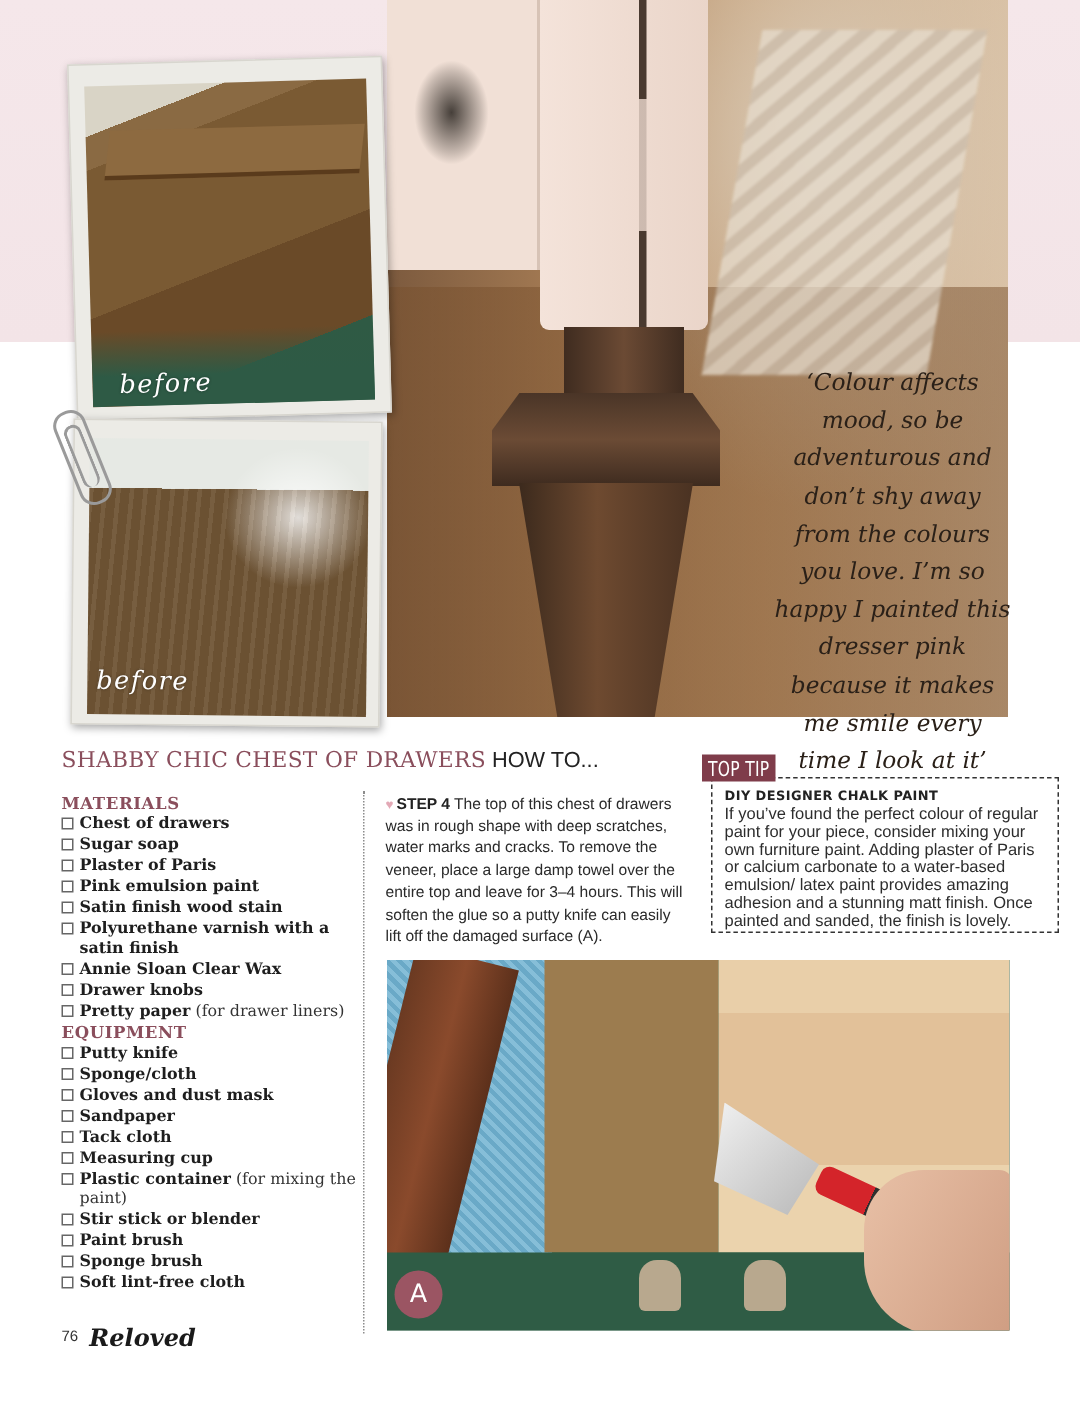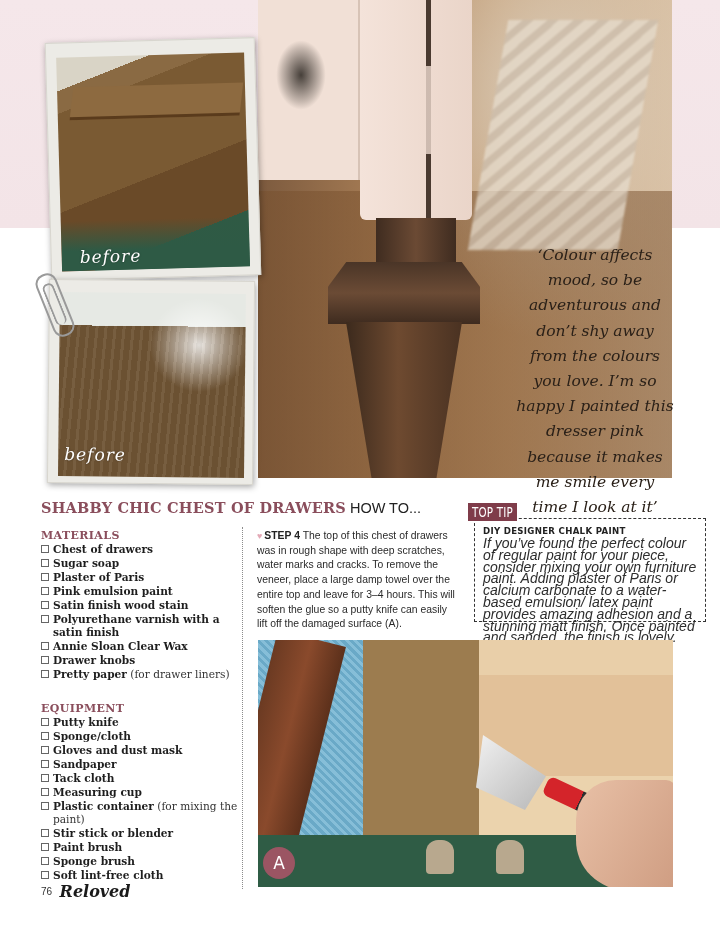--- a/index.html
+++ b/index.html
@@ -117,21 +117,21 @@
       font-family: "DejaVu Serif", serif; font-style: italic;
       font-size: 15.5px; line-height: 25.2px; text-align: center;
       color: #2a2018;
     }
 
     
     .page-heading {
       position: absolute; left: 41px; top: 499px; font-size: 14.5px; white-space: nowrap;
     }
     .page-heading .bold {
-      font-family: "DejaVu Serif", serif; font-weight: bold; color: #8a4e5c; letter-spacing: 0.2px;
+      font-family: "DejaVu Serif", serif; font-weight: normal; color: #8a4e5c; letter-spacing: 0.2px;
     }
     .page-heading .light {
       font-family: Liberation Sans, sans-serif; color: #222; font-size: 14.5px;
     }
 
     
     .col-left { position: absolute; left: 41px; top: 529px; width: 200px; }
     .section-title {
       font-family: "DejaVu Serif", serif; font-weight: bold; font-size: 11px;
       color: #8a4e5c; letter-spacing: 0.4px; margin: 0 0 1px 0;
@@ -140,21 +140,21 @@
     .list li {
       font-size: 10.6px; line-height: 13.9px; position: relative; padding-left: 12px;
       font-family: "DejaVu Serif", serif;
     }
     .list li .name { font-weight: bold; color: #1e1e1e; }
     .list li .note { font-weight: normal; color: #333; }
     .list li .box {
       position: absolute; left: 0; top: 2px; width: 8px; height: 8px;
       border: 1px solid #666; box-sizing: border-box; background: #fff;
     }
-    .equipment { margin-top: 20px; }
+    .equipment { margin-top: 0; }
 
     .divider {
       position: absolute; left: 242px; top: 527px; width: 0; height: 362px;
       border-left: 1.5px dotted #8c8c8c;
     }
 
     
     .step {
       position: absolute; left: 257px; top: 529px; width: 200px;
       font-size: 10.4px; line-height: 14.7px; color: #2a2a2a;
@@ -172,23 +172,22 @@
     }
     .tip-box {
       position: absolute; left: 474px; top: 518px; width: 232px; height: 104px;
       border: 1.6px dashed #333; box-sizing: border-box; padding: 7px 8px 0 8px;
     }
     .tip-title {
       font-family: "DejaVu Sans", sans-serif; font-weight: bold; font-size: 8.6px;
       color: #222; letter-spacing: 0.3px; margin-bottom: 2px;
     }
     .tip-body {
-      font-size: 14px; line-height: 11.8px; color: #2d2d2d;
+      font-size: 11px; line-height: 11.8px; color: #2d2d2d;
       font-family: "Liberation Sans", sans-serif;
-      font-style: italic;
     }
 
     
     .step-photo {
       position: absolute; left: 258px; top: 640px; width: 415px; height: 247px; overflow: hidden;
       background: #2d5c44;
     }
     .step-photo .towel {
       position: absolute; left: 0; top: 0; width: 110px; height: 215px;
       background: repeating-linear-gradient(45deg, #6aa9c7 0 3px, #86bed8 3px 6px);

